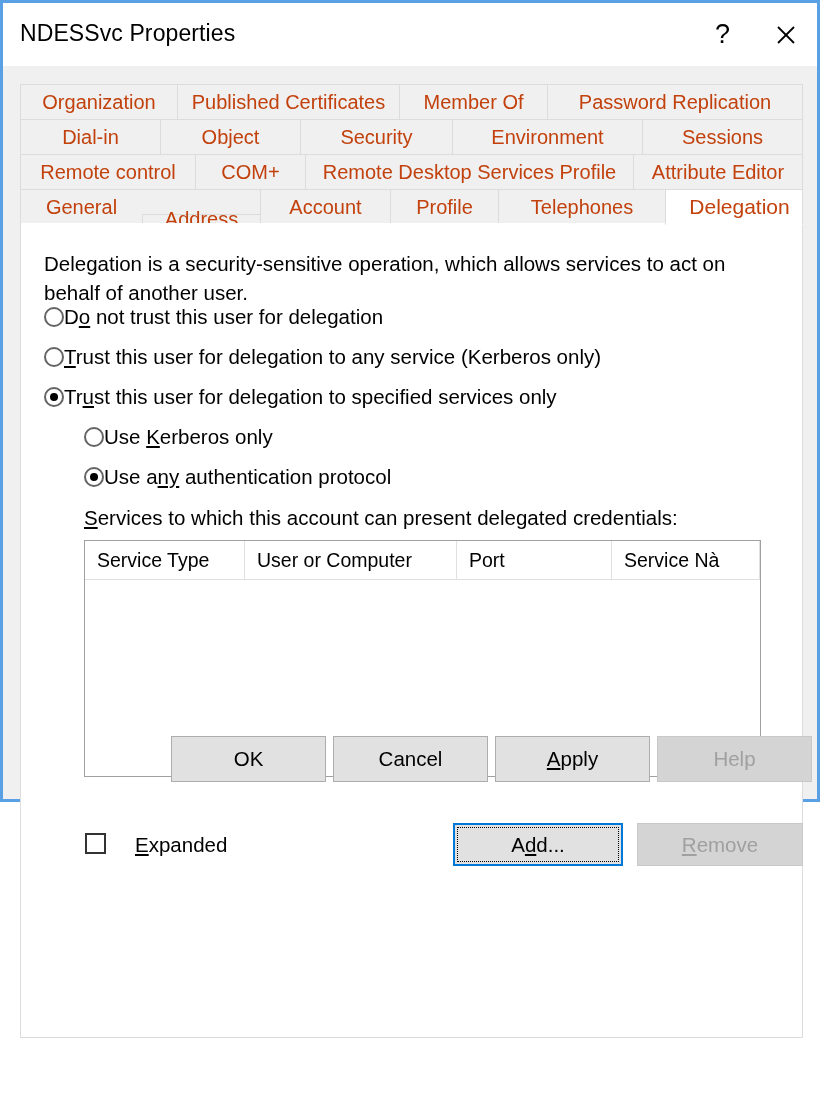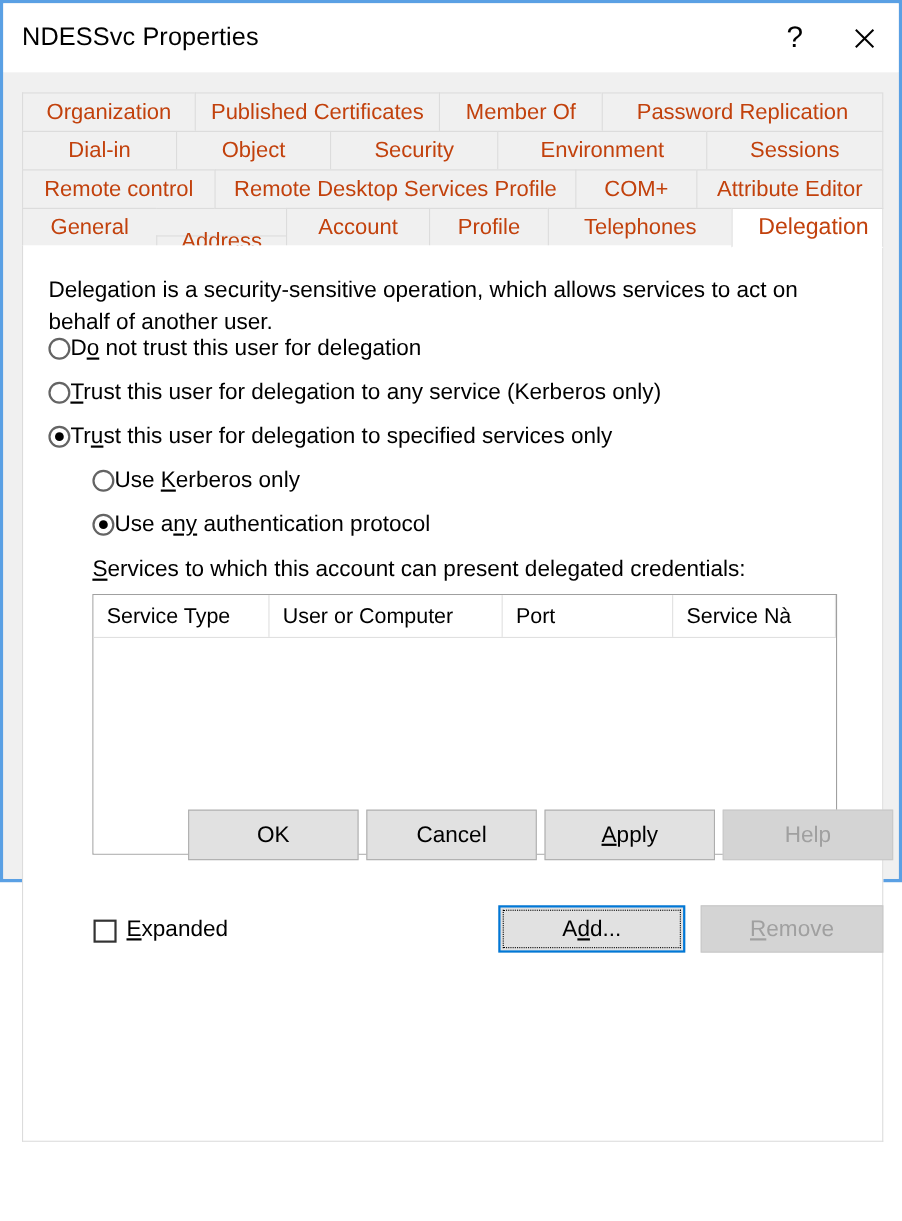--- a/index.html
+++ b/index.html
@@ -222,22 +222,23 @@
     cursor: default;
   }
   .lv-body { height: 198px; background: #ffffff; }
 
   
   .chk-row {
     position: absolute;
     left: 64px;
     top: 610px;
     display: flex;
-    align-items: flex-end;
-    cursor: default;
+    align-items: flex-start;
+    cursor: default;
+    gap: 20px;
   }
   .chkbox {
     width: 21px;
     height: 21px;
     box-sizing: border-box;
     border: 2px solid #333333;
     background: #ffffff;
     flex: 0 0 auto;
   }
   .chk-label {
@@ -356,25 +357,25 @@
             <span>Environment</span>
           </div>
           <div class="tab" style="width: 161px;">
             <span>Sessions</span>
           </div>
         </div>
       <div class="tabrow r3">
           <div class="tab" style="width: 175px;">
             <span>Remote control</span>
           </div>
+          <div class="tab" style="width: 110px;">
+            <span>COM+</span>
+          </div>
           <div class="tab" style="width: 328px;">
             <span>Remote Desktop Services Profile</span>
-          </div>
-          <div class="tab" style="width: 110px;">
-            <span>COM+</span>
           </div>
           <div class="tab" style="width: 170px;">
             <span>Attribute Editor</span>
           </div>
         </div>
       <div class="tabrow r4">
           <div class="tab" style="width: 122px;">
             <span>General</span>
           </div>
           <div class="tab" style="width: 118px; margin-top: 25px;">

